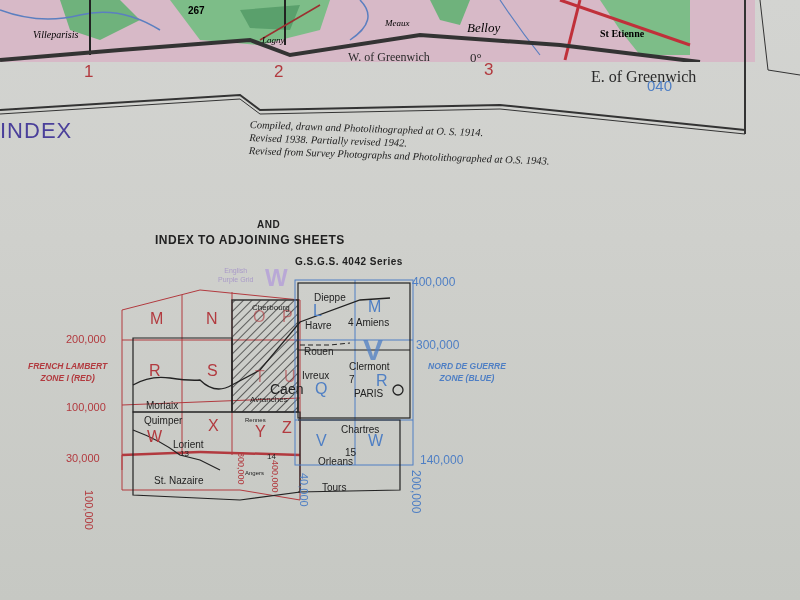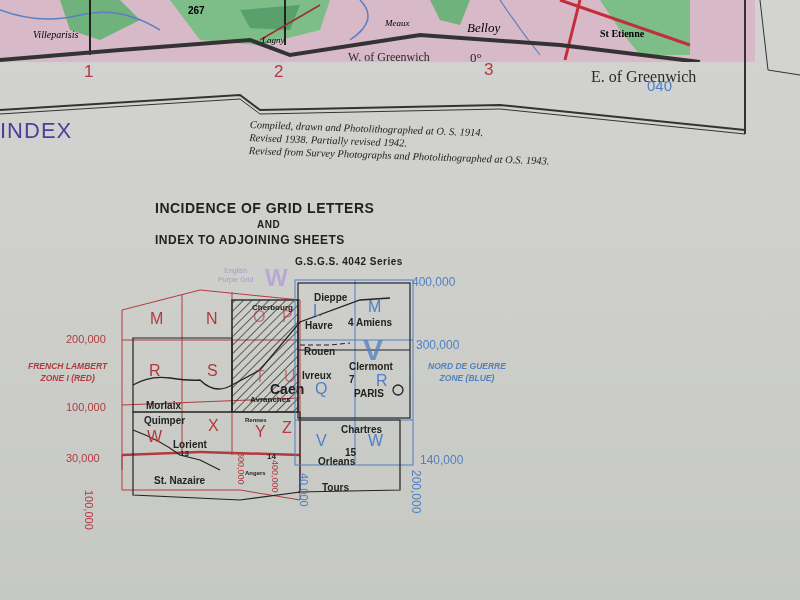--- a/index.html
+++ b/index.html
@@ -5,21 +5,21 @@
   html,body{margin:0;padding:0;}
   body{width:800px;height:600px;overflow:hidden;background:#c9cbc8;font-family:"Liberation Sans",sans-serif;position:relative;}
   .paper{position:absolute;left:0;top:0;width:800px;height:600px;background:linear-gradient(180deg,#d3d4d1 0%,#cfd0cc 40%,#c6c8c3 100%);}
   .maparea{position:absolute;left:0;top:0;width:755px;height:62px;overflow:hidden;}
   .abs{position:absolute;}
   .red{color:#b23a3f;}
   .blue{color:#4f7fc4;}
   .dark{color:#2a2a2a;margin-left:48px;}
   .serif{font-family:"Liberation Serif",serif;}
   .title{font-weight:bold;letter-spacing:0.5px;color:#222;}
-  .lbl{font-size:10px;font-weight:bold;color:#222;white-space:nowrap;}
+  .lbl{font-size:10px;font-weight:normal;color:#222;white-space:nowrap;}
   .grid-letter{font-size:16px;}
 </style>
 </head>
 <body>
 
 <div class="paper">
 
   <div class="maparea">
     <svg width="755" height="62" viewBox="0 0 755 62">
       <rect x="0" y="0" width="755" height="62" fill="#d7b9c7"></rect>
@@ -67,21 +67,20 @@
   <span class="abs dark" style="left:793px;top:88px;font-size:7px;">M</span>
 
   <span class="abs" style="left:0;top:118px;font-size:22px;color:#4a3f9a;letter-spacing:1px;">INDEX</span>
 
   <div class="abs serif" style="left:250px;top:118px;font-size:10.5px;font-style:italic;color:#222;line-height:13px;transform:rotate(2deg);transform-origin:left top;">
     <div>Compiled, drawn and Photolithographed at O. S. 1914.</div>
     <div>Revised 1938. Partially revised 1942.</div>
     <div>Revised from Survey Photographs and Photolithographed at O.S. 1943.</div>
   </div>
 
-  <div class="abs title" style="left:155px;top:200px;font-size:14px;">INCIDENCE OF GRID LETTERS</div>
   <div class="abs title" style="left:257px;top:219px;font-size:10px;">AND</div>
   <div class="abs title" style="left:155px;top:233px;font-size:12px;">INDEX TO ADJOINING SHEETS</div>
   <div class="abs title" style="left:295px;top:256px;font-size:10px;">G.S.G.S. 4042 Series</div>
 
   <div class="abs" style="left:218px;top:266px;font-size:7px;color:#a99ac8;line-height:9px;text-align:center;">
     <div>English</div>
     <div>Purple Grid</div>
   </div>
   <span class="abs" style="left:265px;top:264px;font-size:24px;font-weight:bold;color:#b9a8d6;">W</span>
 

